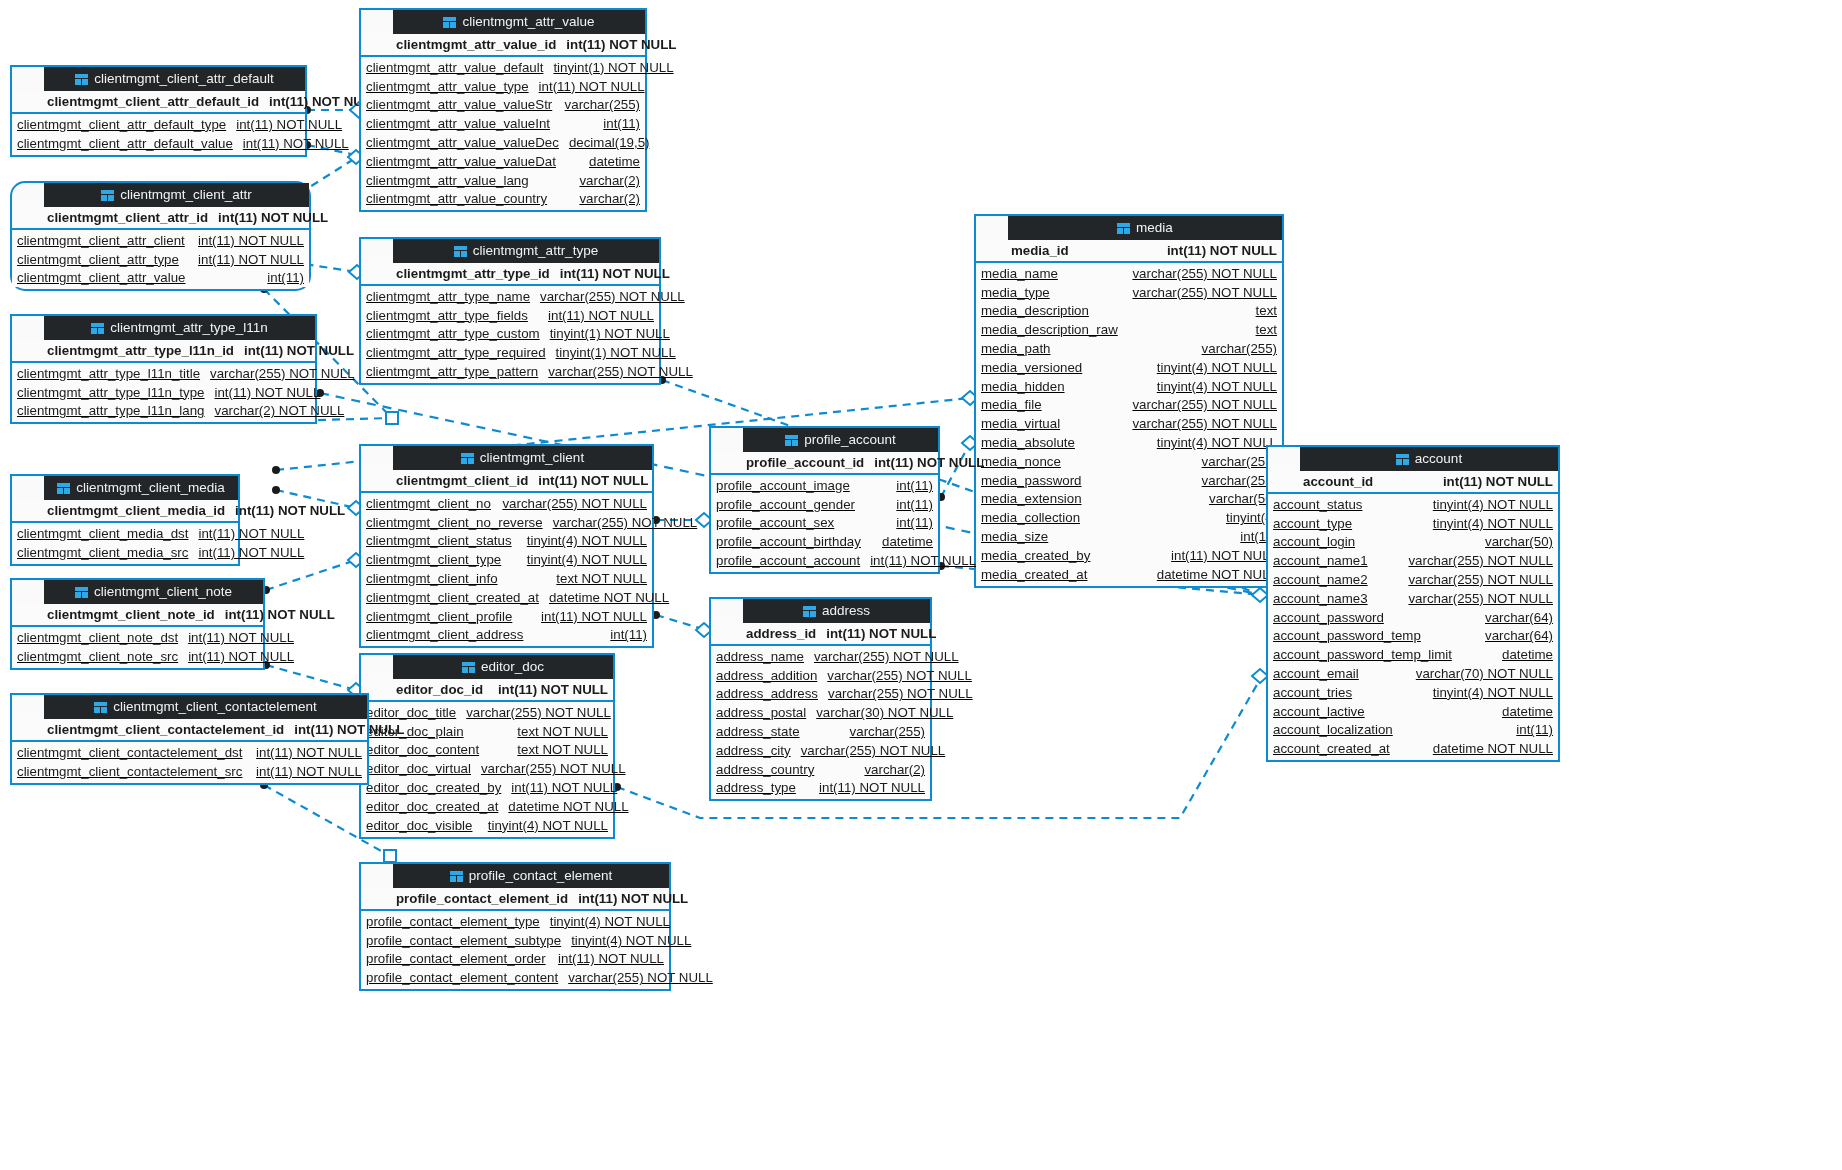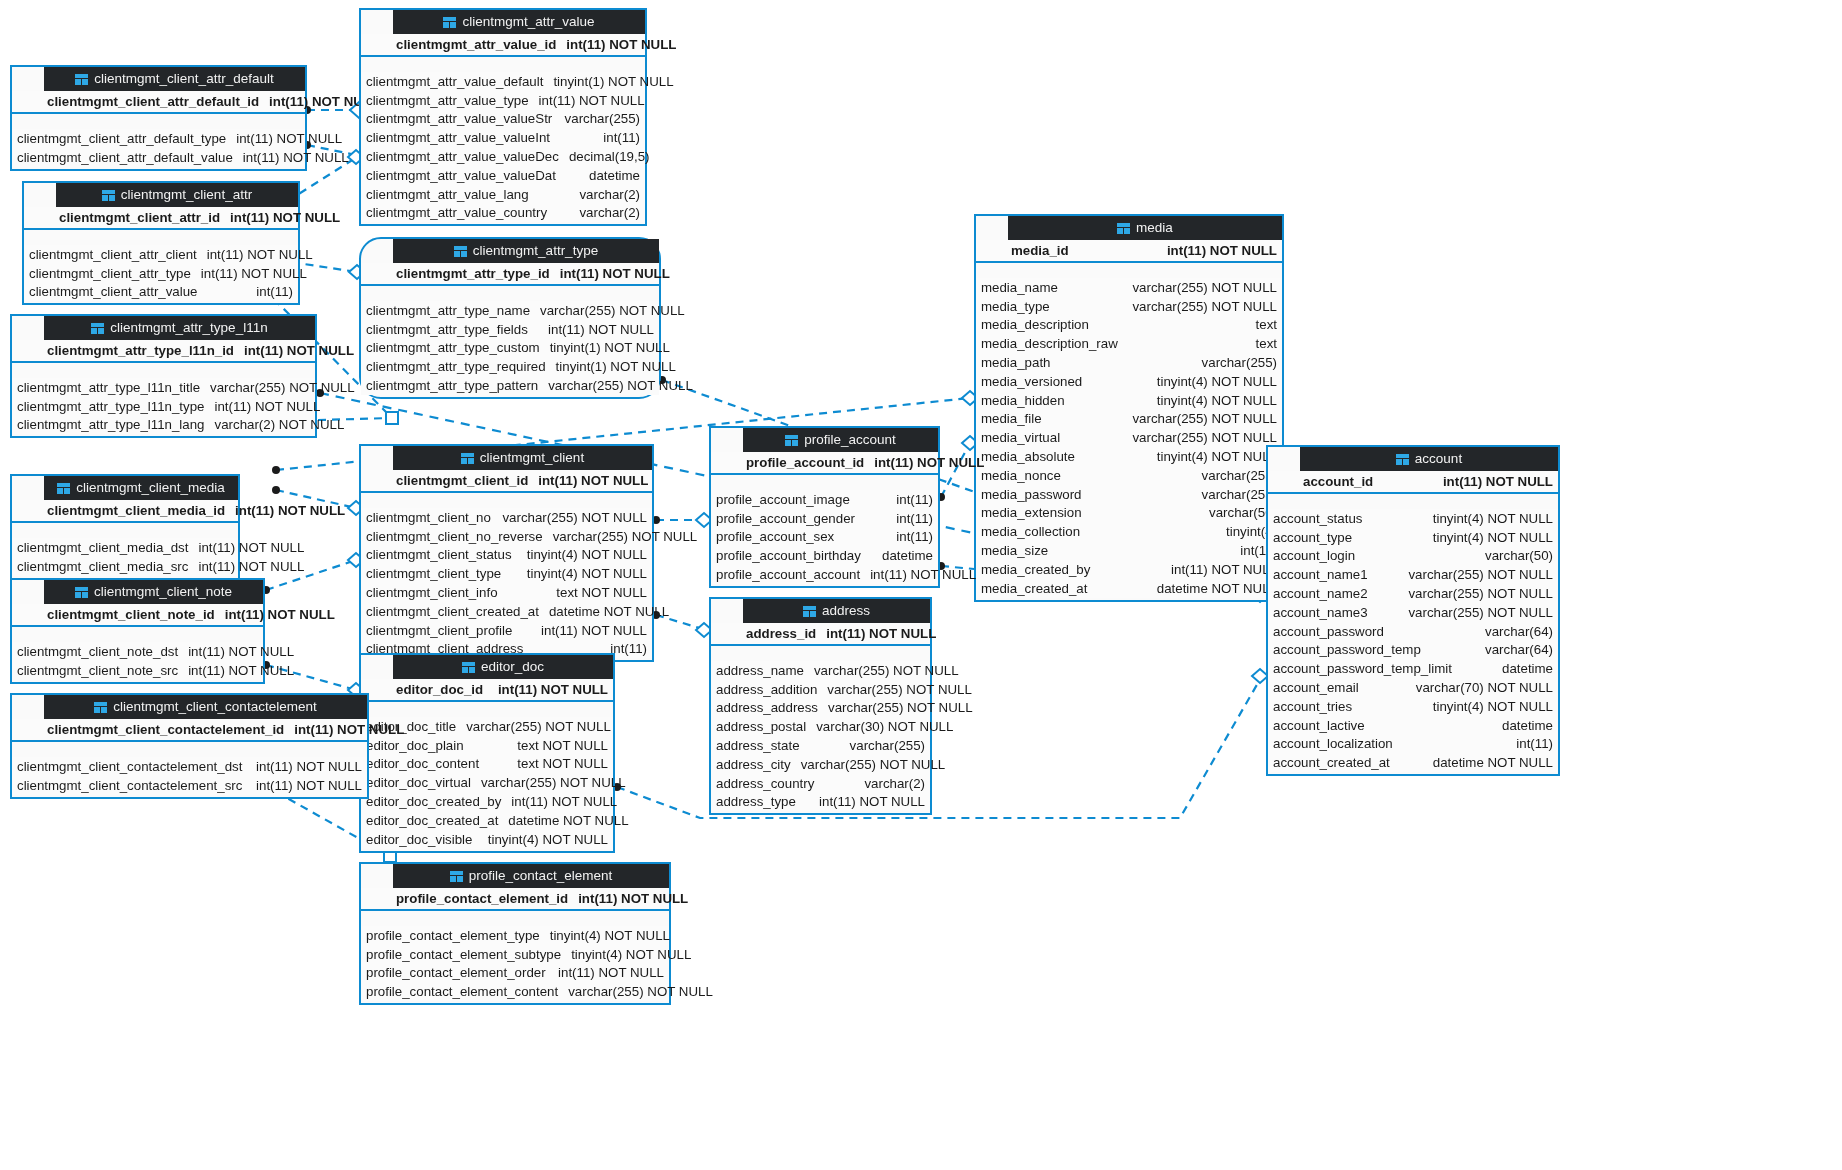--- a/index.html
+++ b/index.html
@@ -74,21 +74,21 @@
     white-space: nowrap;
     background: #fbfbfb;
   }
   .pk-row .row {
     font-weight: bold;
     height: 21px;
     padding-left: 35px;
   }
   .row .col-name { text-align: left; padding-right: 10px; }
   .row .col-type { text-align: right; color: #1b1b1b; }
-  .body-rows { padding: 15px 0 2px 0; }
+  .body-rows { padding: 1px 0 2px 0; text-decoration: underline; }
 </style>
 </head>
 <body>
 
 <div id="canvas">
 
   <svg id="edges" viewBox="0 0 1842 1170" xmlns="http://www.w3.org/2000/svg">
     <g fill="none" stroke="#0d8bd1" stroke-width="2.2" stroke-dasharray="8,6">
 
       <path d="M 307 110 L 356 110"></path>
@@ -237,21 +237,21 @@
           <div class="row">
             <span class="col-name">clientmgmt_attr_value_lang</span>
             <span class="col-type">varchar(2)</span>
           </div>
           <div class="row">
             <span class="col-name">clientmgmt_attr_value_country</span>
             <span class="col-type">varchar(2)</span>
           </div>
         </div>
       </div>
-      <div class="entity" style="left: 22px; top: 181px; width: 278px;">
+      <div class="entity" style="left: 10px; top: 181px; width: 301px; border-radius: 15px;">
         <div class="ent-header">
           <span class="tbl-icon">
             <i class="r1"></i>
             <i class="r2a"></i>
             <i class="r2b"></i>
           </span>
           <span>clientmgmt_client_attr</span>
         </div>
         <div class="pk-row">
           <div class="row">
@@ -267,21 +267,21 @@
           <div class="row">
             <span class="col-name">clientmgmt_client_attr_type</span>
             <span class="col-type">int(11) NOT NULL</span>
           </div>
           <div class="row">
             <span class="col-name">clientmgmt_client_attr_value</span>
             <span class="col-type">int(11)</span>
           </div>
         </div>
       </div>
-      <div class="entity" style="left: 359px; top: 237px; width: 302px; border-radius: 22px;">
+      <div class="entity" style="left: 359px; top: 237px; width: 302px;">
         <div class="ent-header">
           <span class="tbl-icon">
             <i class="r1"></i>
             <i class="r2a"></i>
             <i class="r2b"></i>
           </span>
           <span>clientmgmt_attr_type</span>
         </div>
         <div class="pk-row">
           <div class="row">

